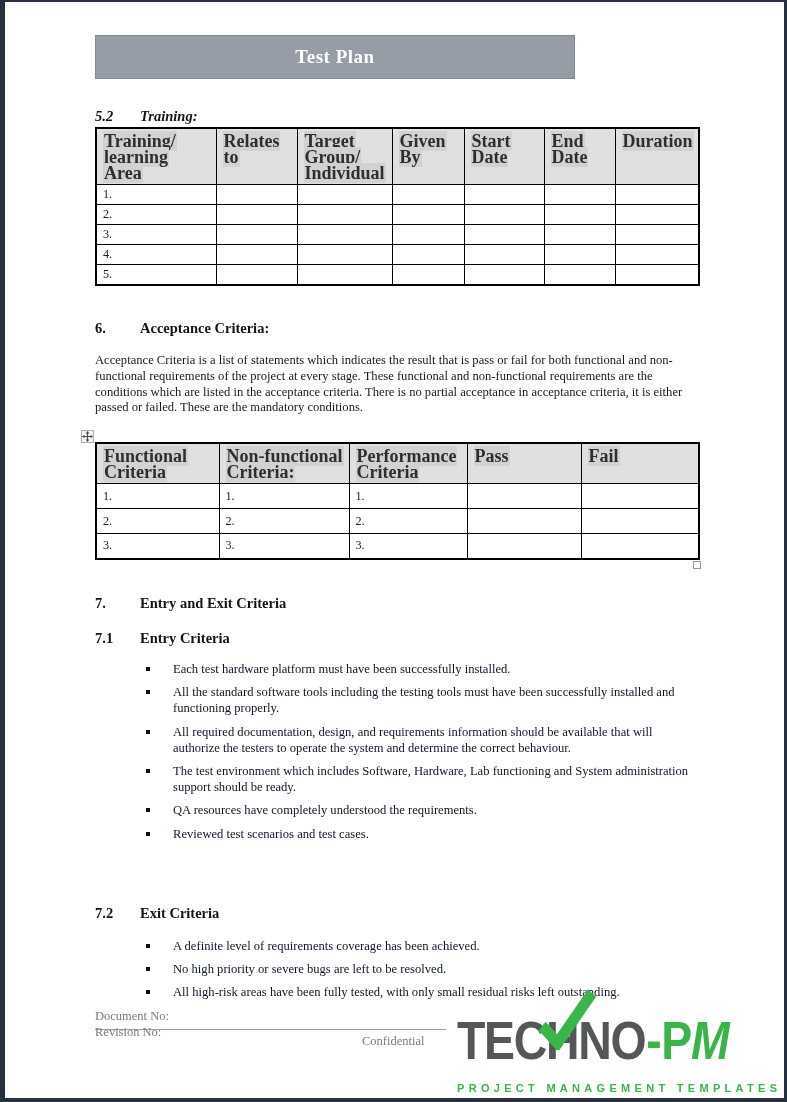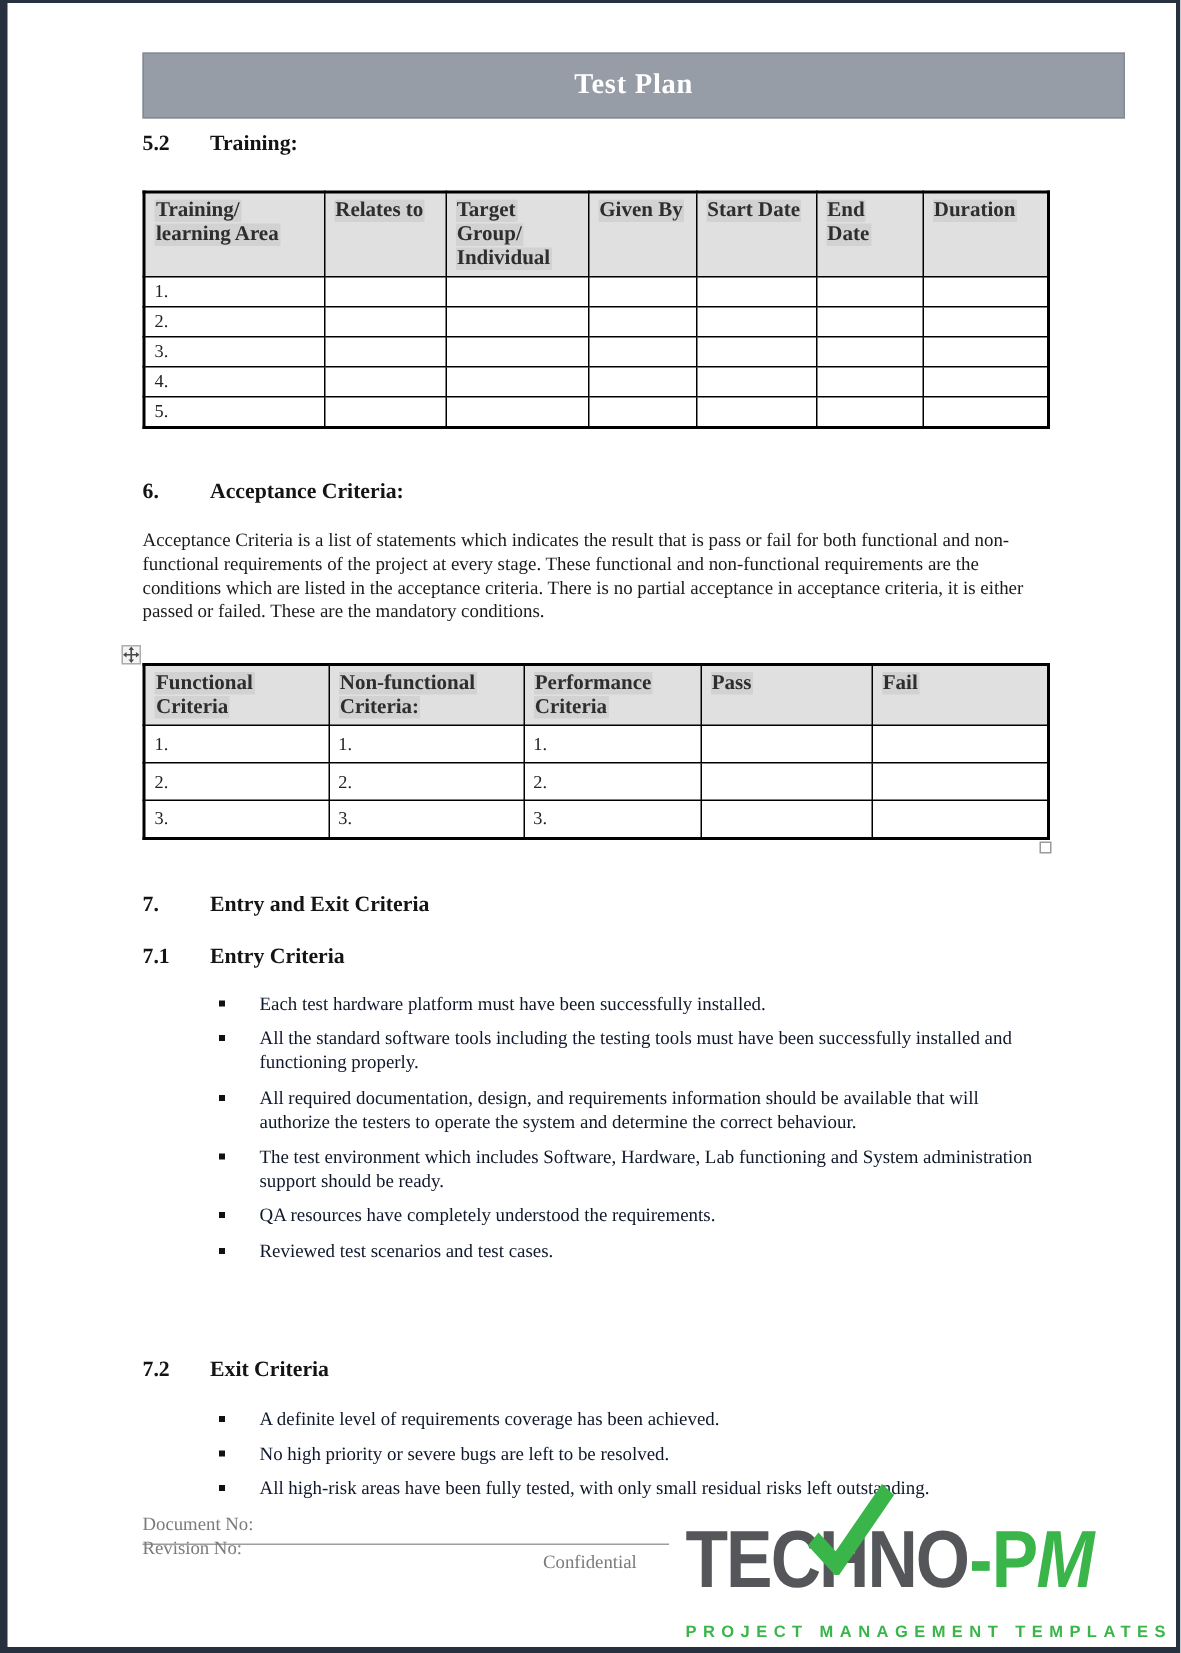--- a/index.html
+++ b/index.html
@@ -11,53 +11,53 @@
     border-style:solid;
     border-color:#27303F;
     border-width:2px 3px 4px 5px;
     overflow:hidden;
     font-family:"Liberation Serif", serif;
     color:#1a1a1a;
   }
 
   
   .banner {
-    position:absolute; left:90px; top:33px; width:655px; height:44px;
+    position:absolute; left:90px; top:33px; width:480px; height:44px;
     background:#969DA7; border:1px solid #828A96;
     display:flex; align-items:center; justify-content:center;
   }
   .banner-title {
     color:#ffffff; font-weight:bold; font-size:19px; letter-spacing:.5px;
   }
 
   
   .heading {
     position:absolute; left:90px;
     font-weight:bold; font-size:14.5px; color:#141414; white-space:nowrap;
   }
   .heading .num { display:inline-block; width:45px; }
-  .h-training { top:86px; }
+  .h-training { top:106px;font-style:italic; }
   .h-acceptance { top:318px; }
   .h-entryexit { top:593px; }
   .h-entry { top:628px; }
   .h-exit { top:903px; }
 
   
   table.doc-table {
     position:absolute; left:90px;
     border-collapse:collapse; table-layout:fixed;
     border:2px solid #000;
     font-size:12.2px;
   }
   .tbl-training { top:125px; width:603px; }
   .tbl-acceptance { top:440px; width:603px;border-radius:16px; }
   table.doc-table th {
     background:#E0E0E0; text-align:left; vertical-align:top;
     border:1px solid #000; padding:4px 6px 3px 6px;
-    font-weight:bold; color:#2E2E2E; line-height:16px; font-size:14px;
+    font-weight:bold; color:#2E2E2E; line-height:16px; font-size:18px;
   }
   table.doc-table th .hl {
     white-space:pre-line; background:#D2D2D2;
     -webkit-box-decoration-break:clone; box-decoration-break:clone;
     padding:0 1px;
   }
   table.doc-table td {
     border:1px solid #000; padding:2px 6px; color:#222222;
     line-height:15px; vertical-align:middle; overflow:hidden;
   }

